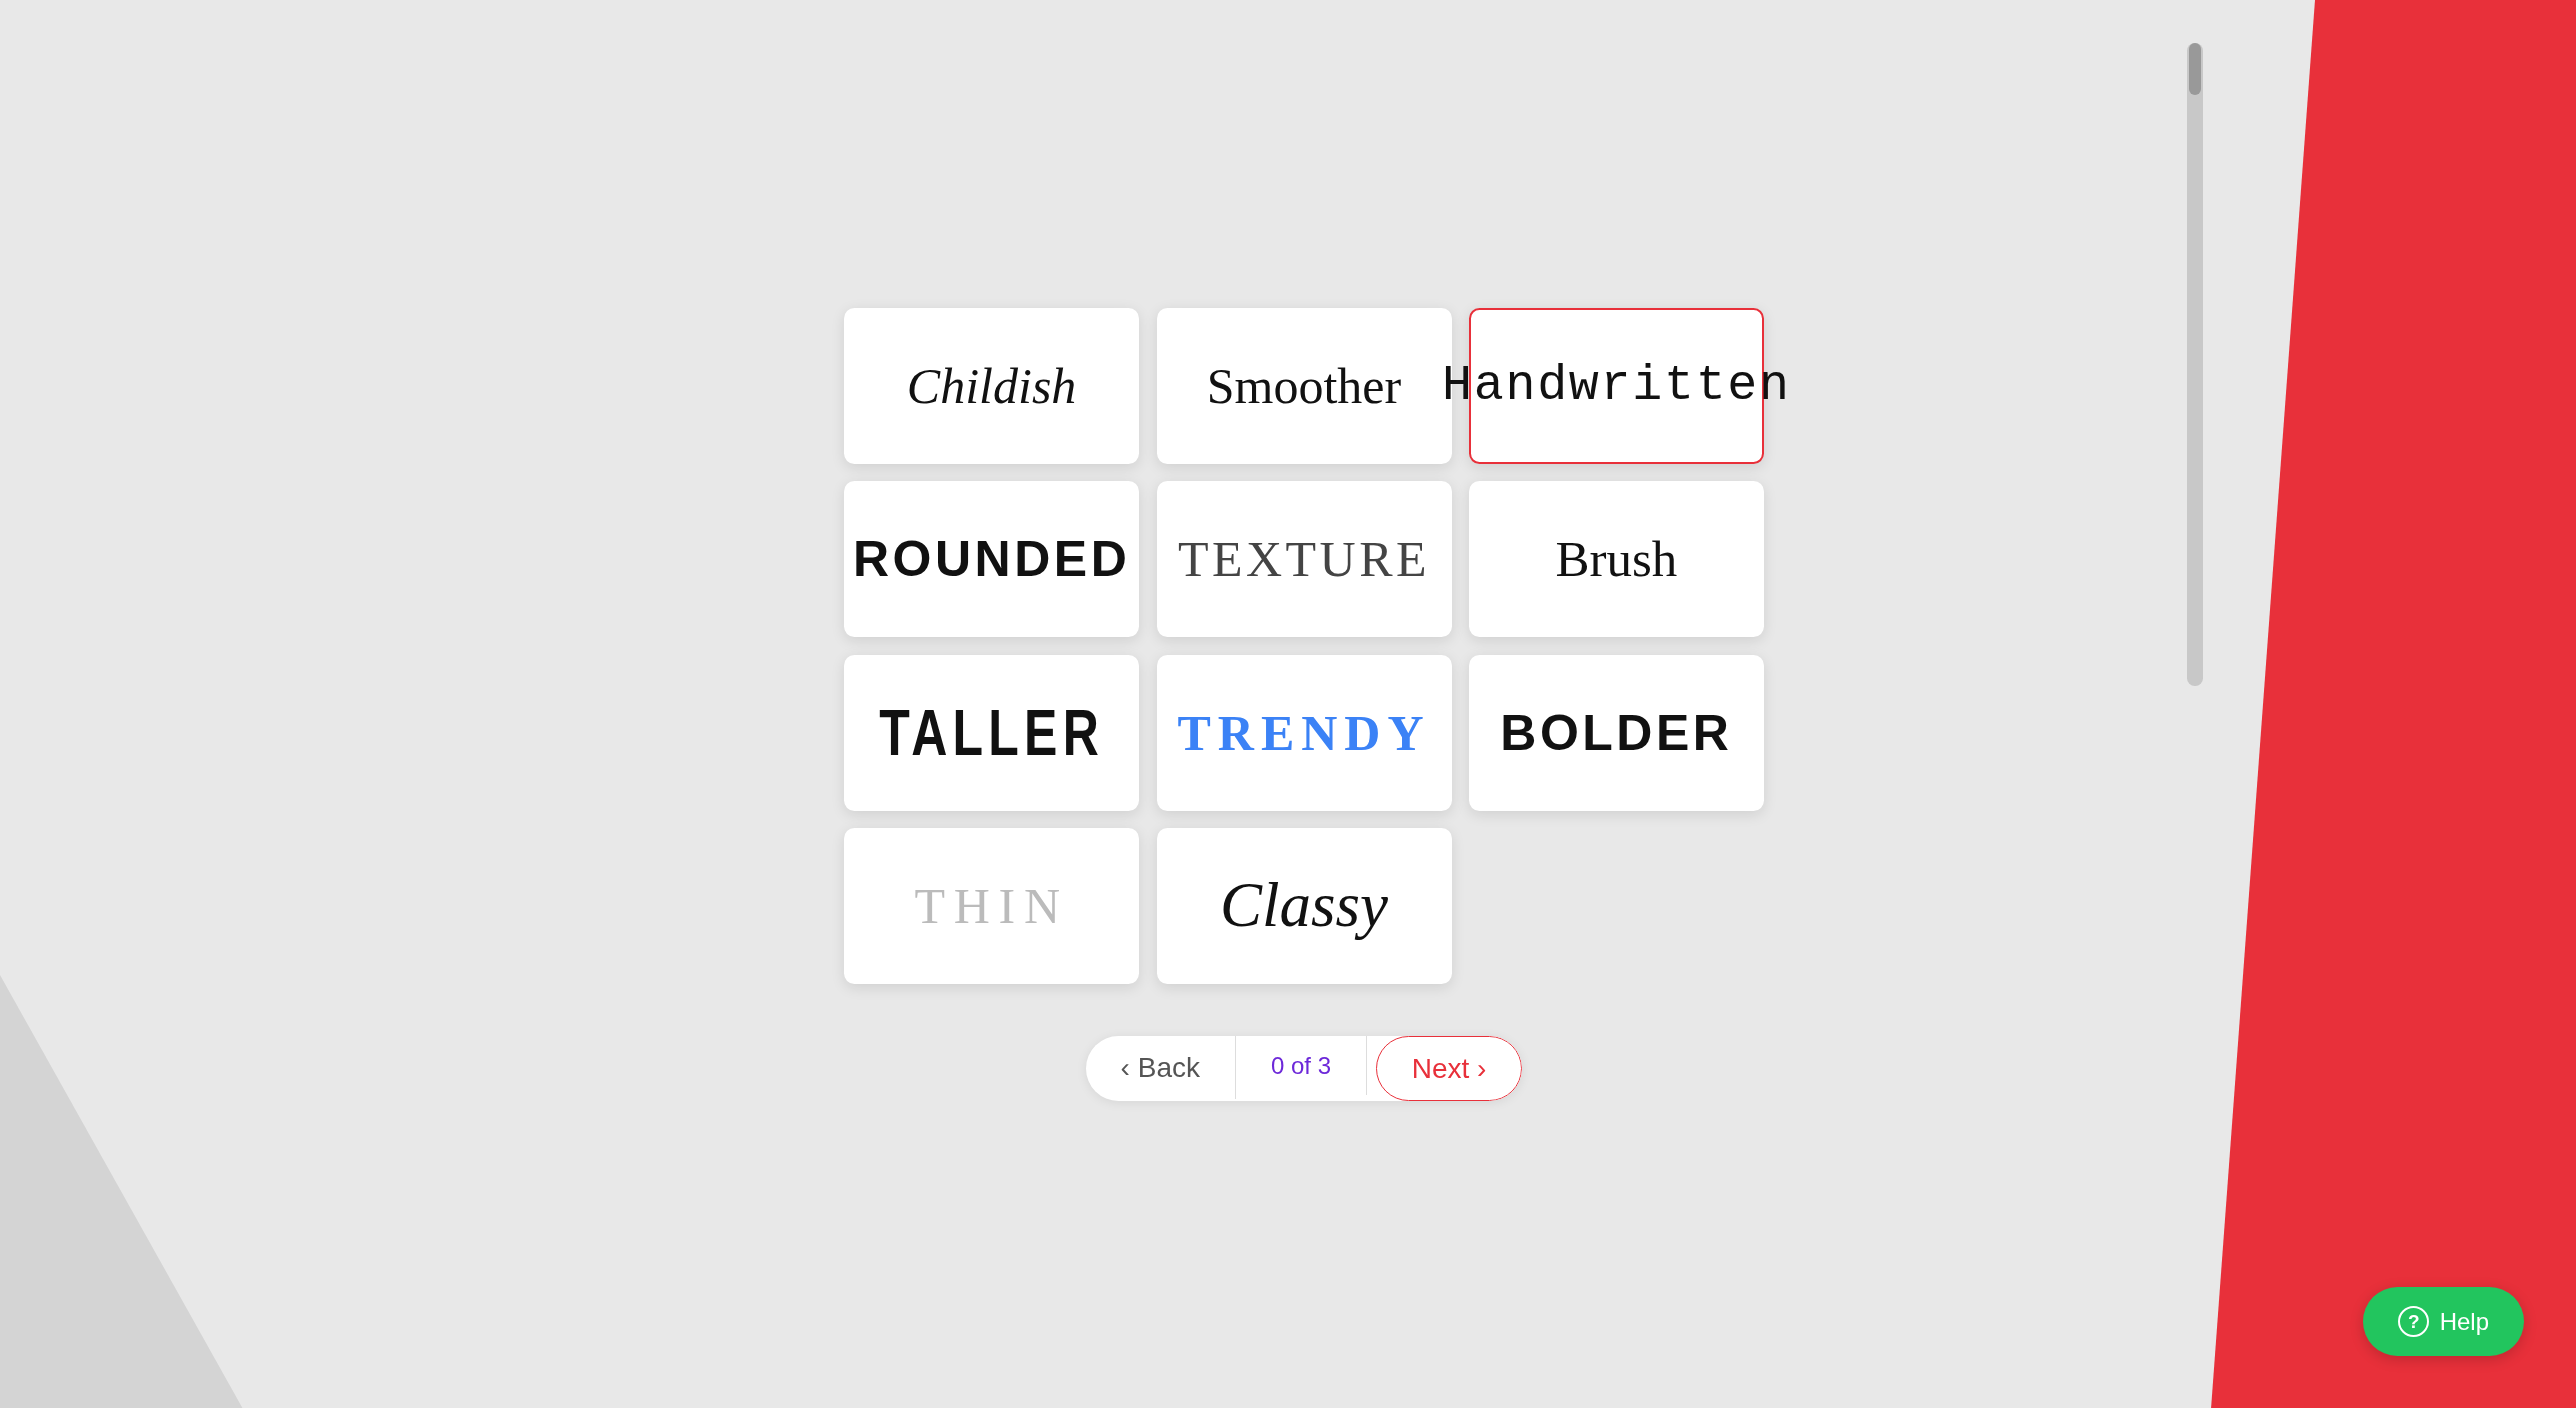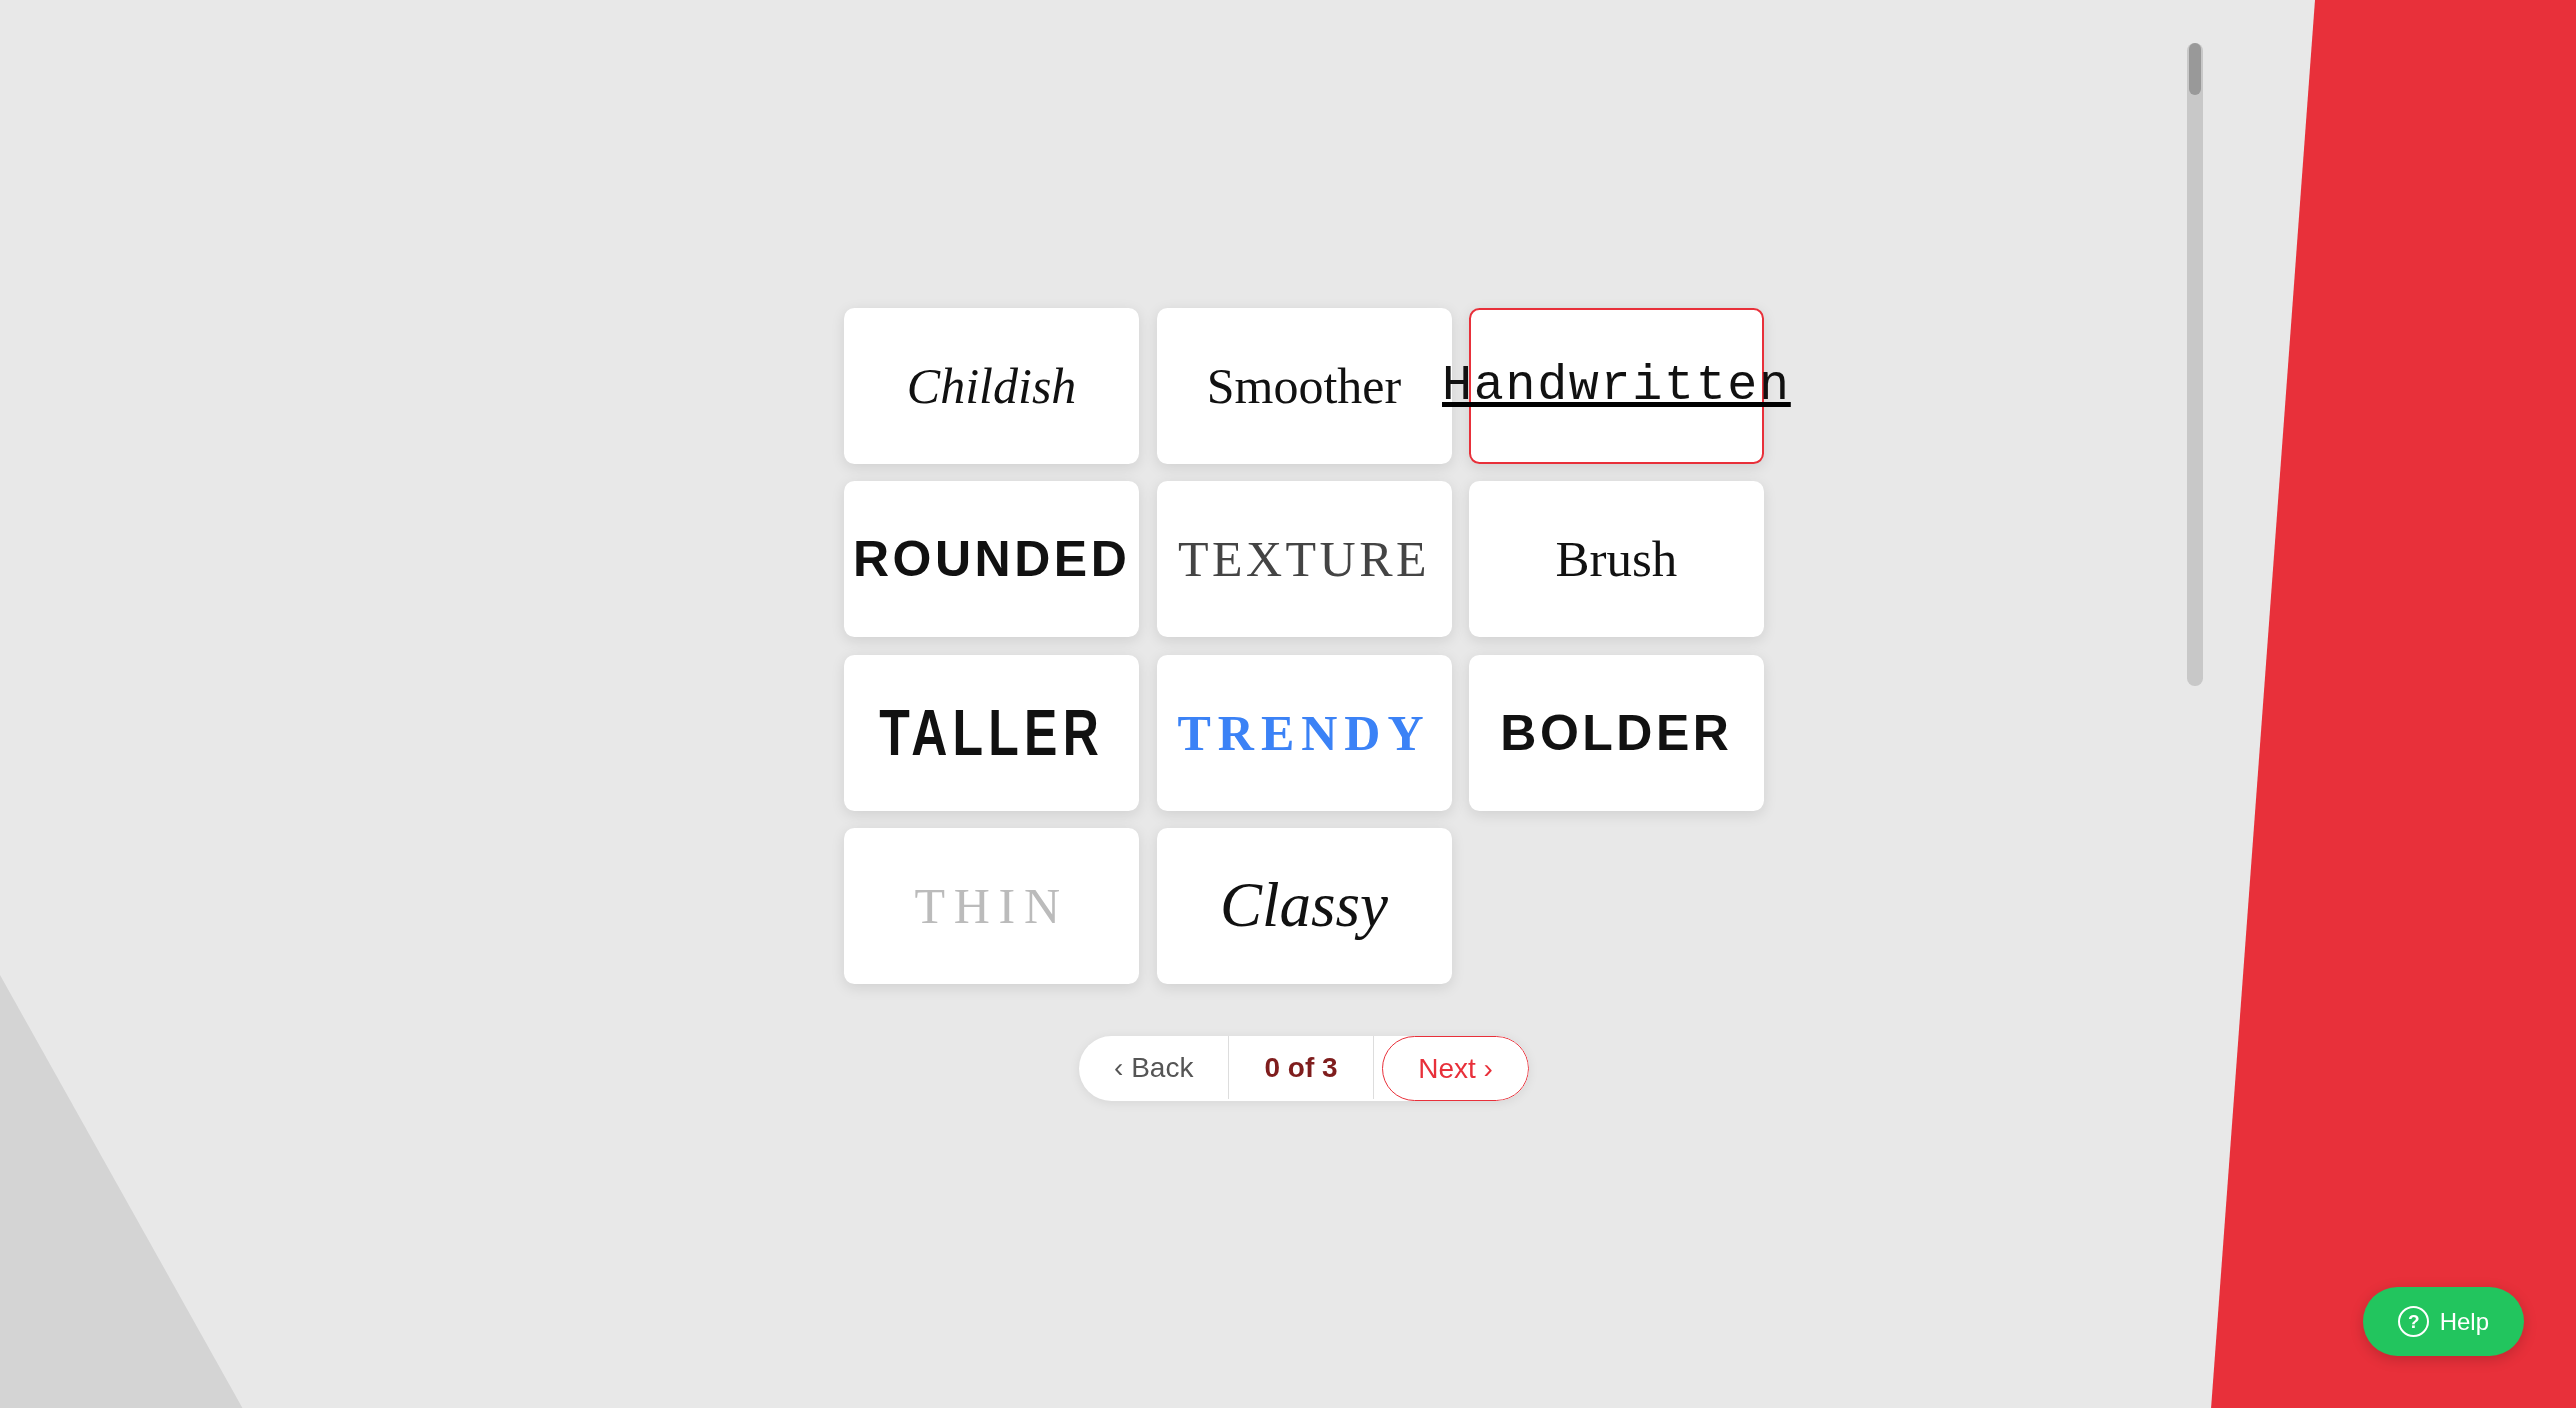--- a/index.html
+++ b/index.html
@@ -86,21 +86,20 @@
       display: flex;
       align-items: center;
       justify-content: center;
       cursor: pointer;
       transition: box-shadow 0.2s;
       border: 1.7px solid transparent;
     }
 
     .font-card.selected {
       border: 2.6px solid #e8303a;
-      text-decoration: underline;
     }
 
     .font-label {
       font-size: 50px;
       color: #111;
       text-align: center;
       line-height: 1;
       user-select: none;
     }
 
@@ -123,23 +122,23 @@
       font-size: 28px;
       background: transparent;
       border: none;
       color: #555;
       cursor: pointer;
       border-right: 0.9px solid #ddd;
     }
 
     .nav-counter {
       padding: 15.6px 35px;
-      font-size: 28px;
-      color: #7f1d1d;
-      font-weight: 700;
+      font-size: 24px;
+      color: #6d28d9;
+      font-weight: 400;
       border-right: 0.9px solid #ddd;
     }
 
     .nav-next {
       padding: 15.6px 35px;
       font-size: 28px;
       background: #fff;
       border: 1.7px solid #e8303a;
       color: #e8303a;
       border-radius: 35px;

